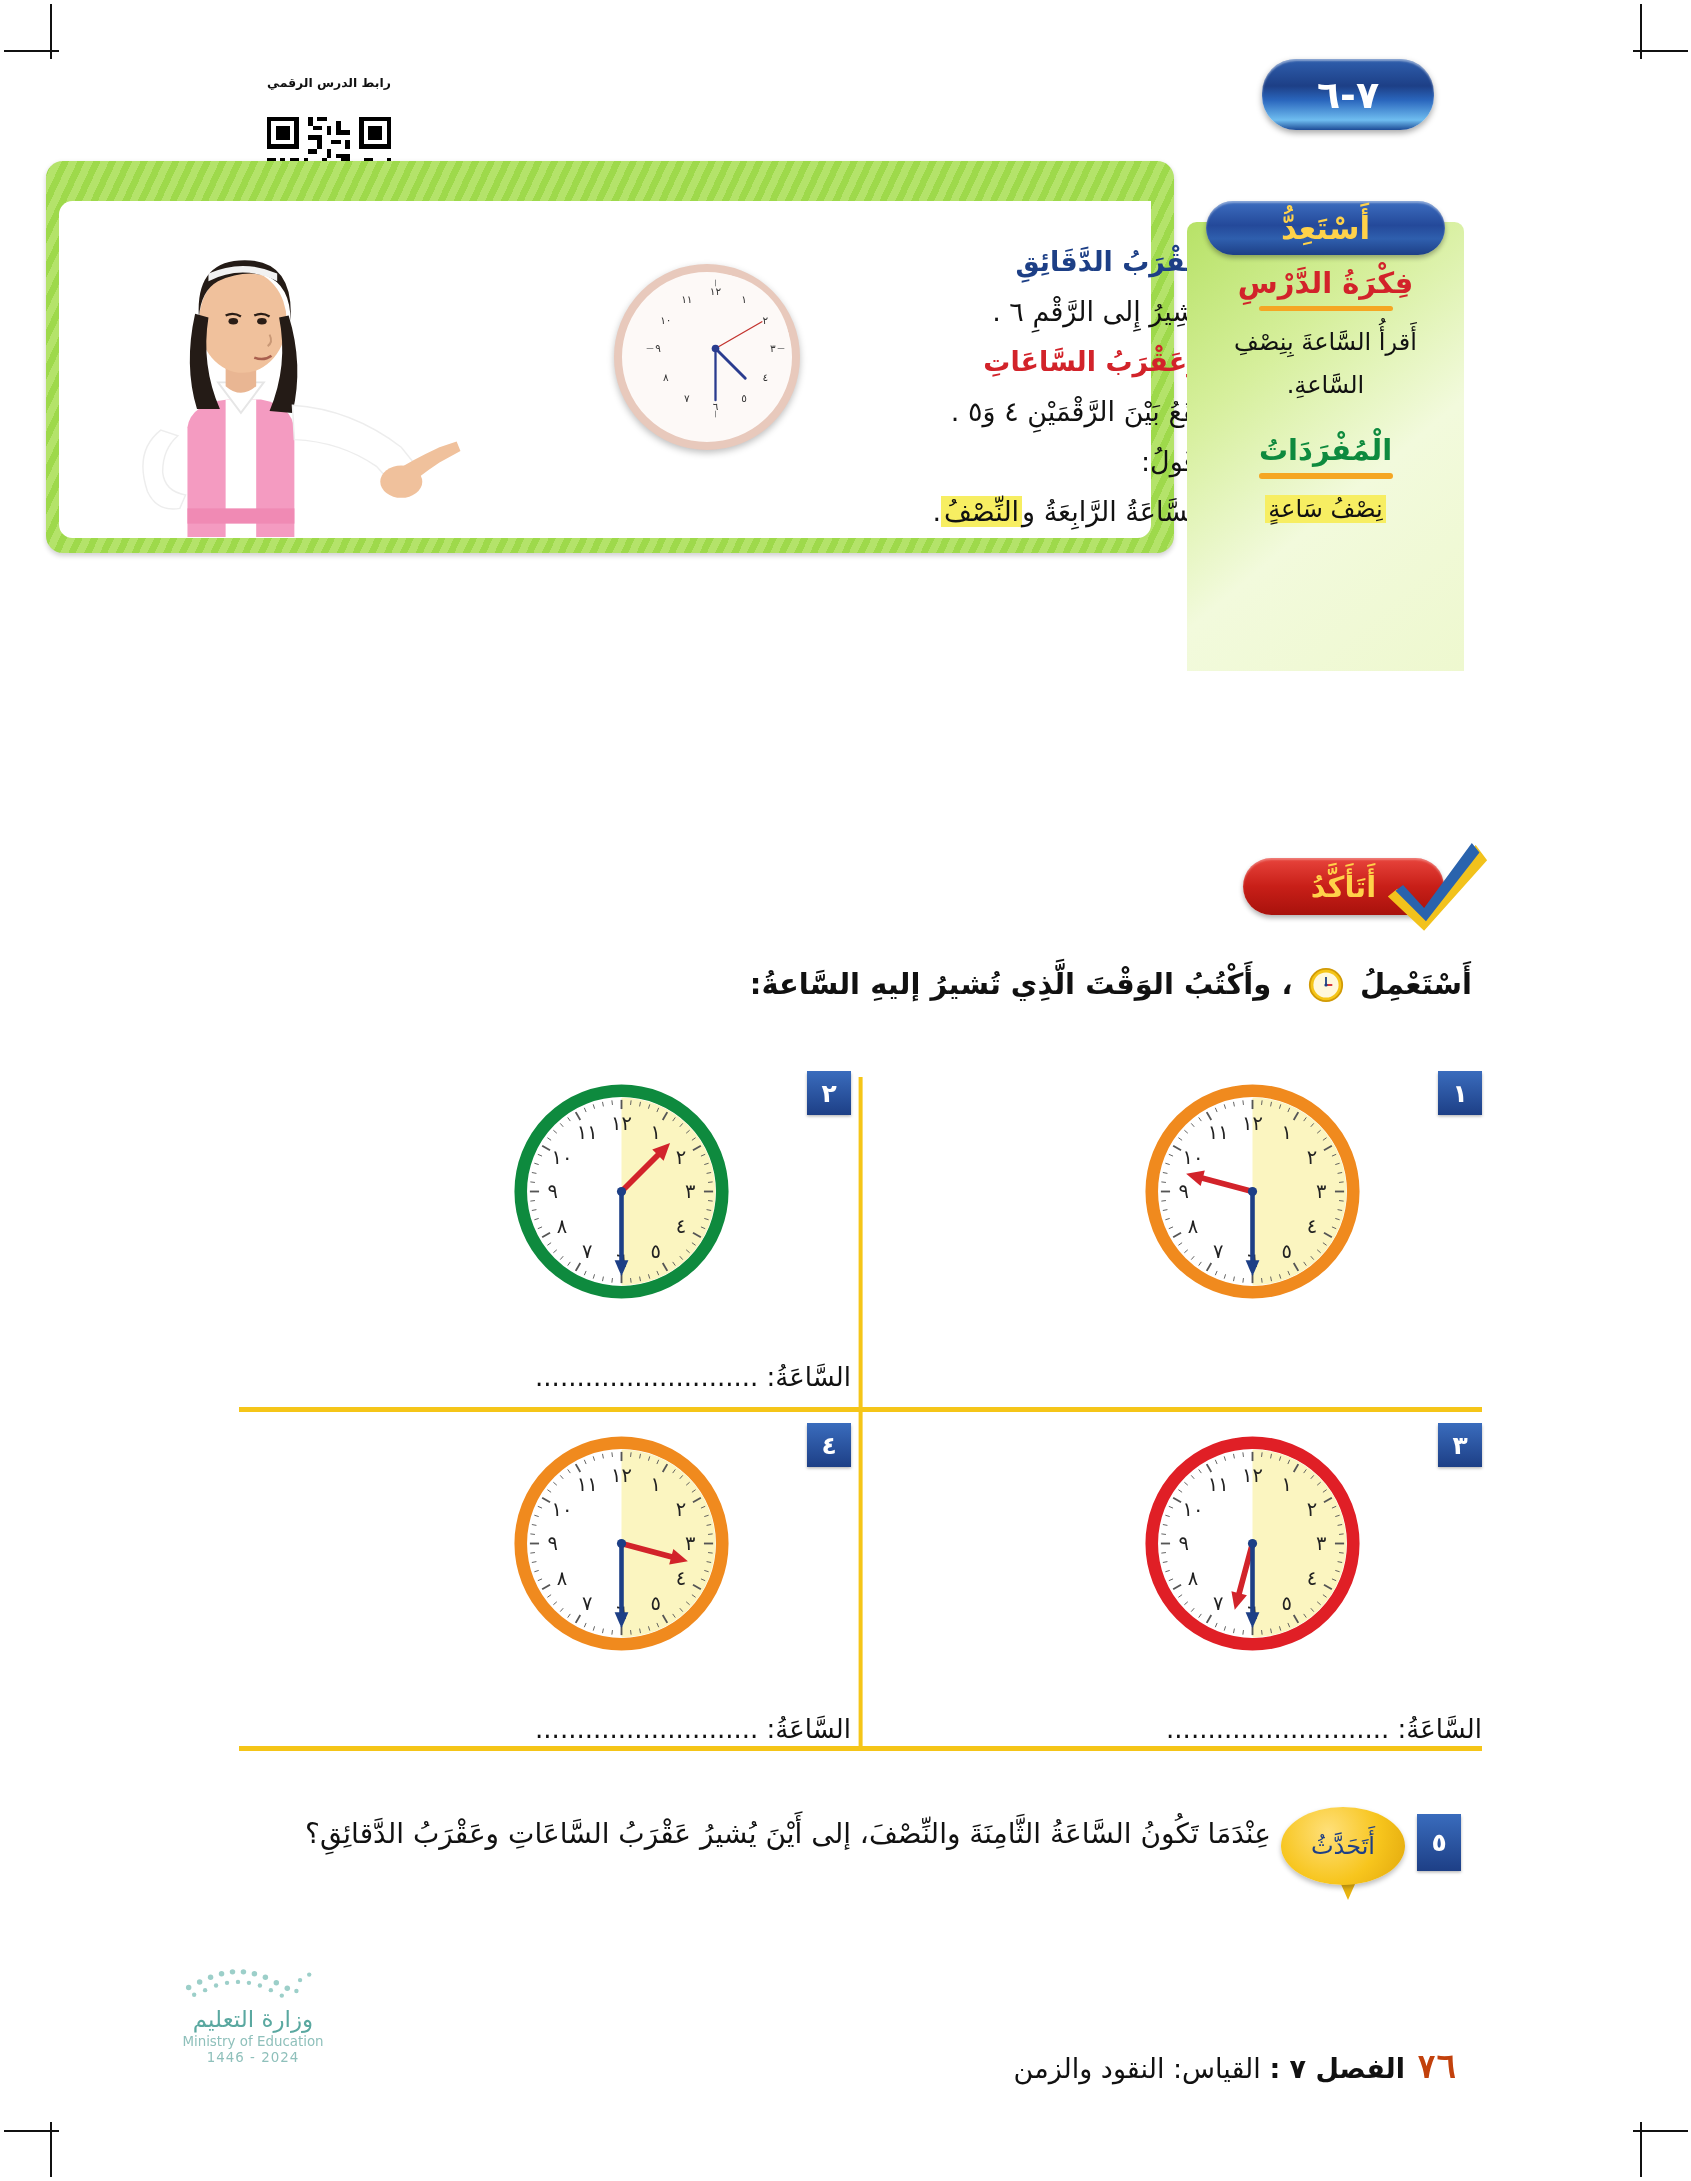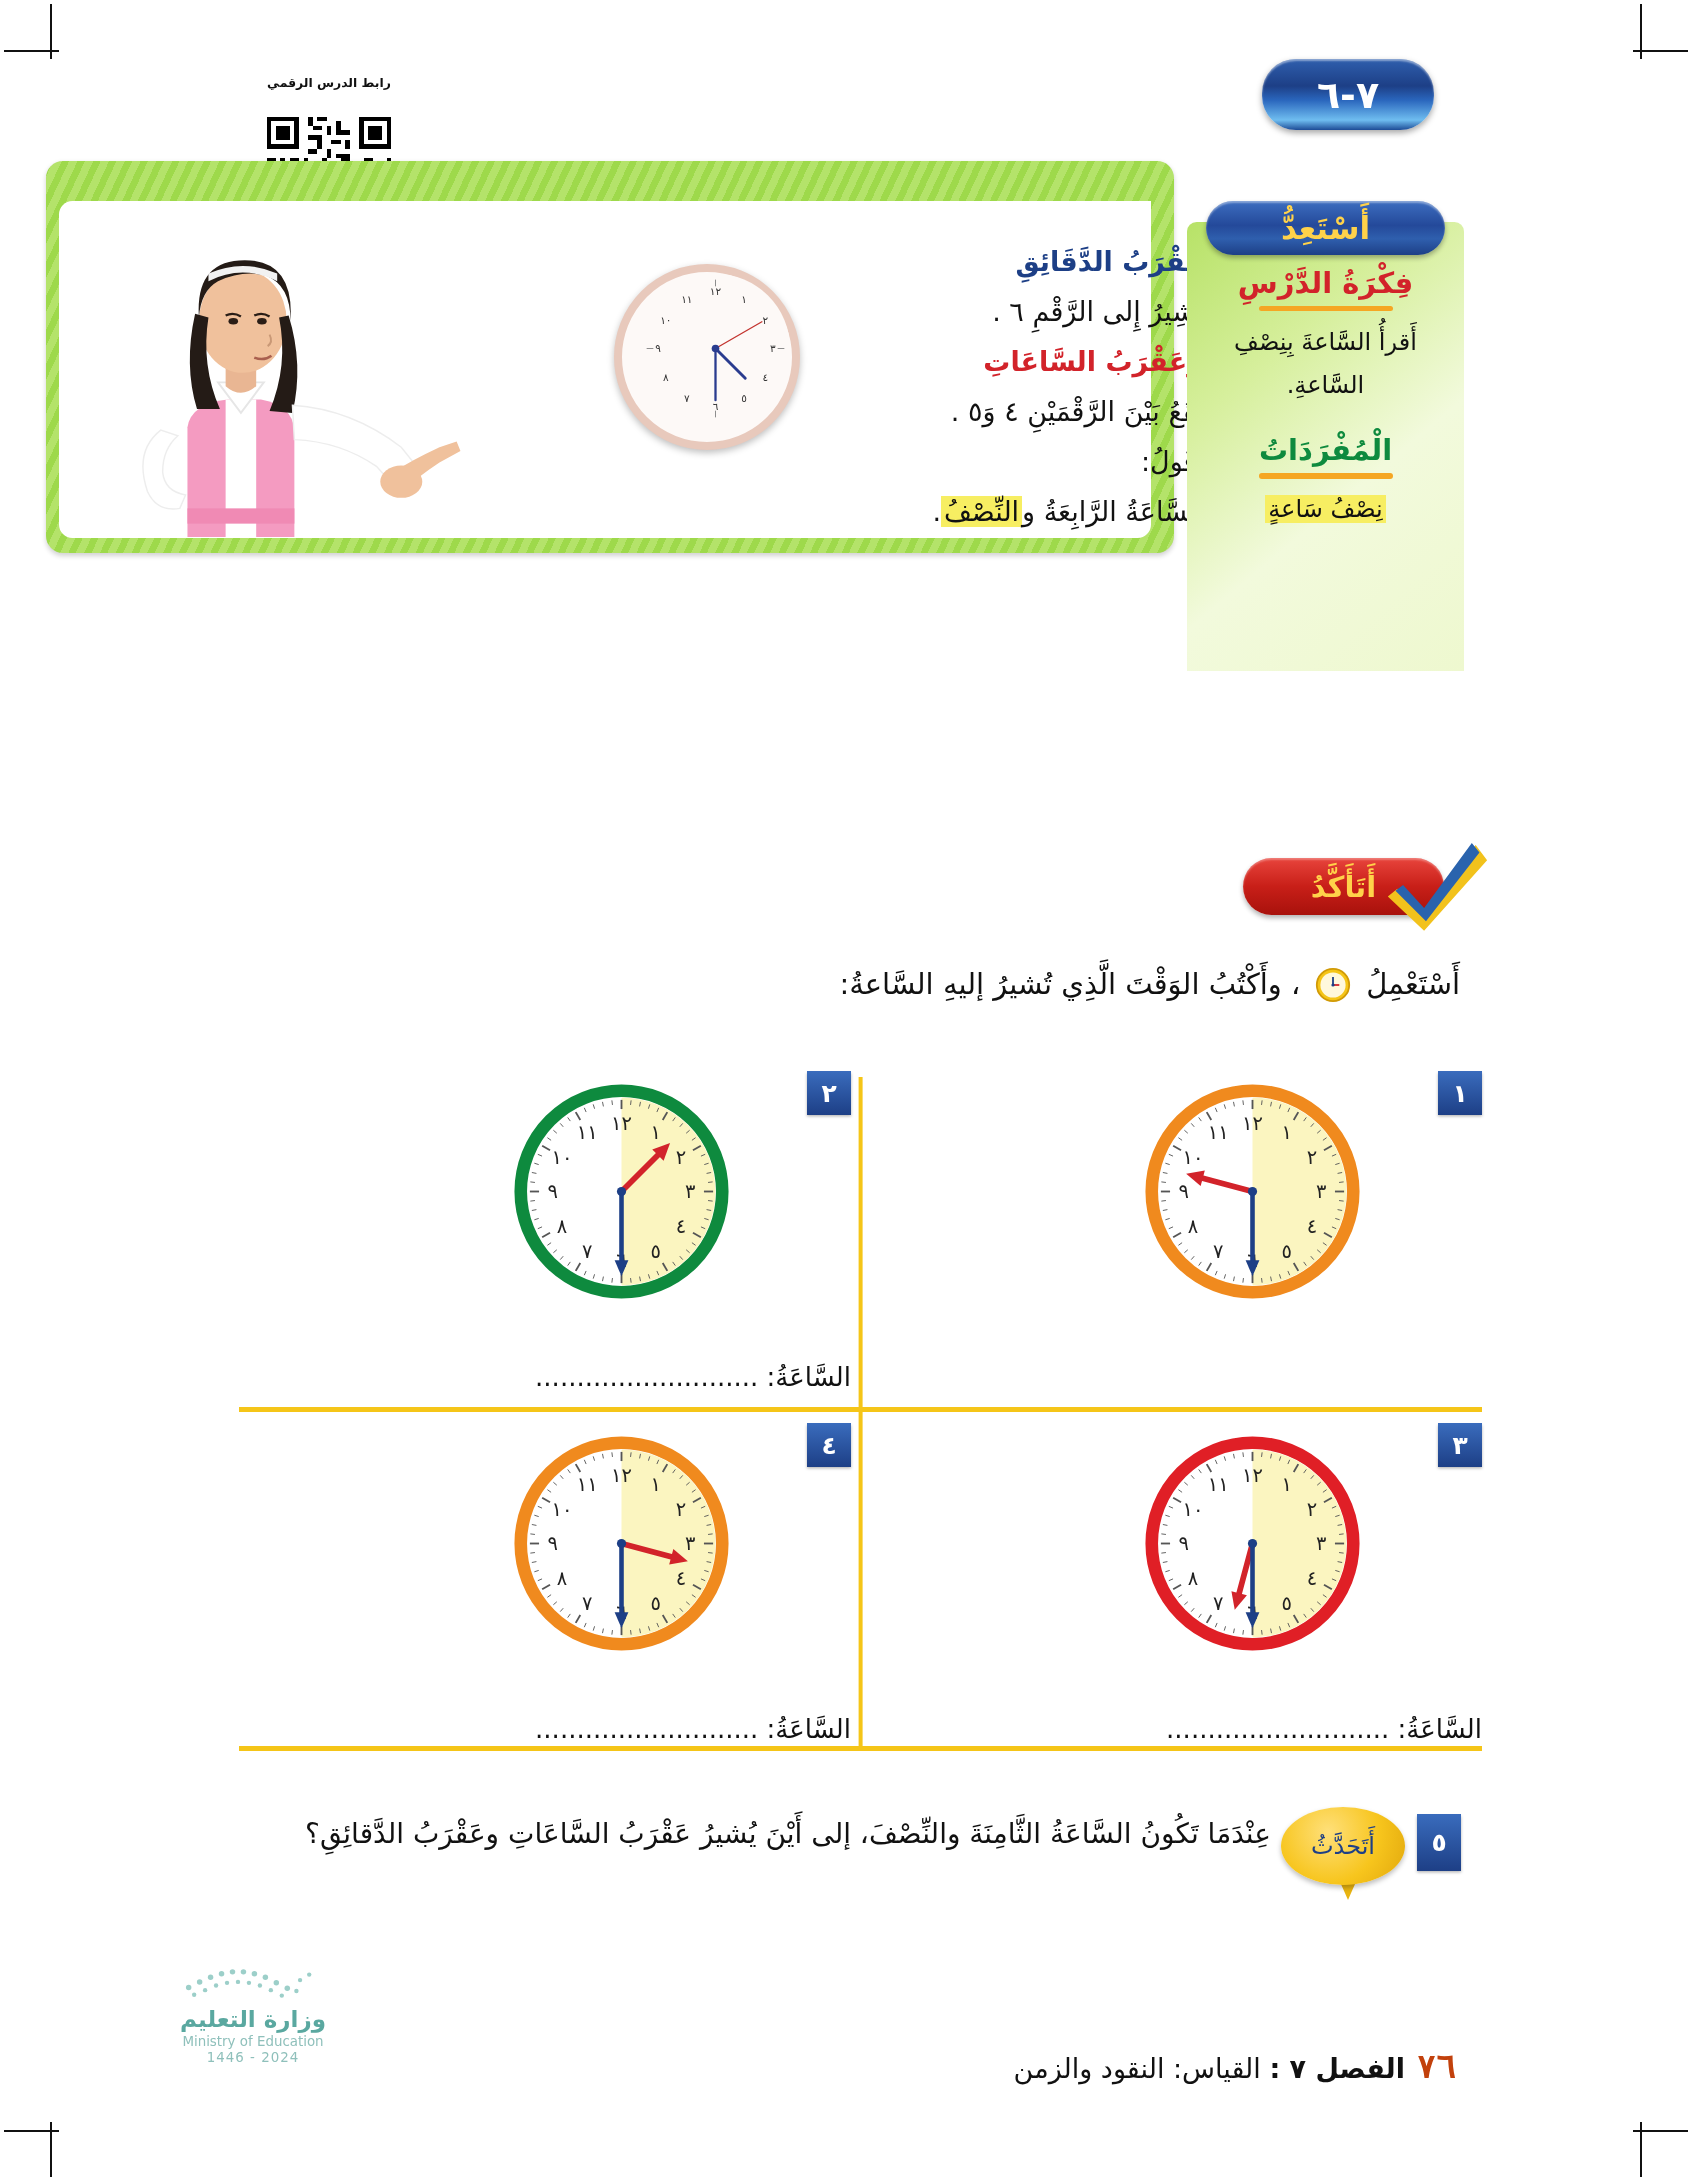--- a/index.html
+++ b/index.html
@@ -97,22 +97,22 @@
   .check-badge{
     position:absolute;left:1243px;top:858px;width:201px;height:57px;border-radius:29px;
     background:linear-gradient(180deg,#e8443c 0%,#c81f18 50%,#a8110c 100%);
     box-shadow:0 2.9px 5.7px rgba(0,0,0,.3), inset 0 1.9px 1.9px rgba(255,255,255,.3);
     color:#ffd24a;font-size:29px;font-weight:bold;
     display:flex;align-items:center;justify-content:center;letter-spacing:1.9px;
   }
   .tickmark{position:absolute;left:1384px;top:837px;width:105px;height:96px;}
 
   .instruction{
-    position:absolute;right:232px;top:967px;width:1252px;
-    font-size:29px;color:#111;direction:rtl;
+    position:absolute;right:220px;top:967px;width:1252px;
+    font-size:29px;color:#111;direction:rtl;font-weight:bold;
   }
 
   
   .ex-grid{position:absolute;left:239px;top:1071px;width:1243px;height:679px;}
   .vline{position:absolute;left:50%;top:5.7px;width:4.8px;height:669px;background:#f5c518;transform:translateX(-50%);}
   .hline{position:absolute;left:0;top:336px;width:1243px;height:4.8px;background:#f5c518;}
   .hline.bottom{top:675px;}
 
   .cell{position:absolute;width:612px;height:325px;}
   .c1{right:0;top:0;}
@@ -156,21 +156,21 @@
     border-top:25px solid #e9b410;
   }
   .talk-text{
     position:absolute;right:421px;top:1809px;width:1051px;
     font-size:28px;line-height:1.75;color:#111;text-align:right;direction:rtl;
   }
 
   
   .moe{position:absolute;left:143px;top:1960px;width:220px;text-align:center;color:#7fb6b0;}
   .moe .dotsart{height:42px;}
-  .moe .moe-ar{font-size:23px;font-weight:bold;letter-spacing:2.9px;color:#5aa8a0;}
+  .moe .moe-ar{font-size:23px;font-weight:normal;letter-spacing:2.9px;color:#5aa8a0;}
   .moe .moe-en{font-size:13.4px;color:#8fc0bb;margin-top:1.9px;}
   .moe .moe-yr{font-size:13.4px;color:#8fc0bb;margin-top:1px;letter-spacing:1px;}
 
   .pagenum{position:absolute;right:236px;top:2048px;font-size:32.5px;font-weight:bold;color:#c2410c;font-family:Liberation Mono, monospace;}
   .chapter{position:absolute;right:287px;top:2053px;font-size:27px;color:#111;direction:rtl;}
   .chapter b{font-weight:bold;}
 </style>
 </head>
 <body>
 

